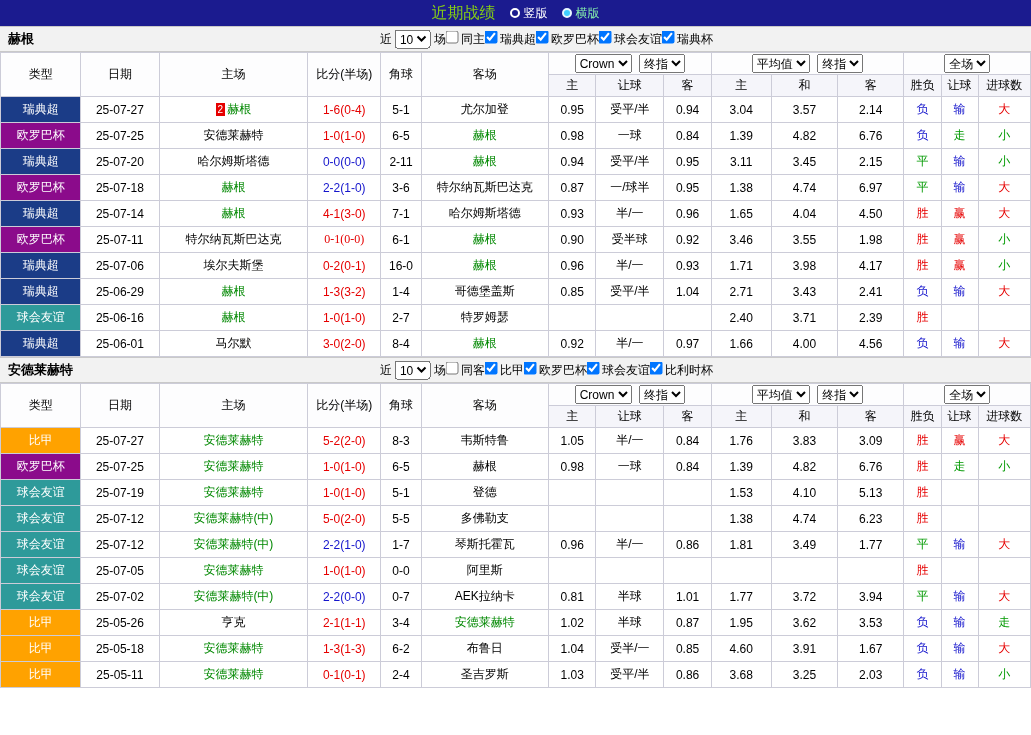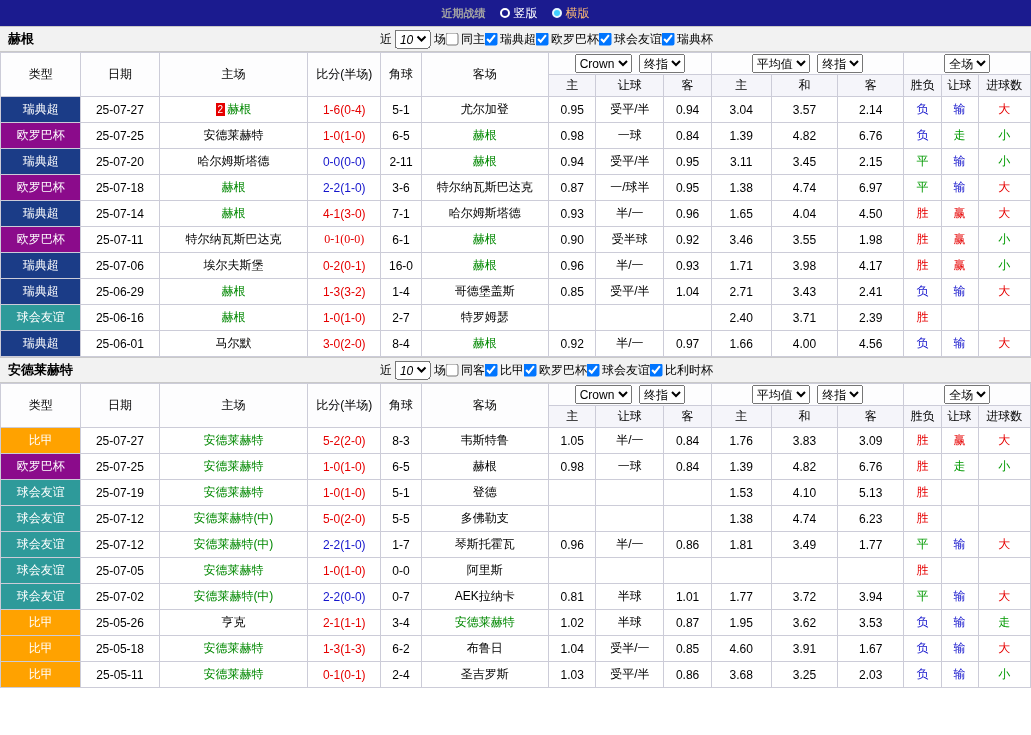--- a/index.html
+++ b/index.html
@@ -1,32 +1,32 @@
 <!DOCTYPE html>
 <html><head>
 <meta charset="utf-8">
 <style>
   * { box-sizing: border-box; }
   body { margin:0; background:#fff; font-family:"Liberation Sans","DejaVu Sans",sans-serif; font-size:12px; color:#000; }
   .page { width:1031px; }
 
   
   .topbar { background:#1b1b8f; height:26px; display:flex; align-items:center; justify-content:center; gap:14px; }
-  .topbar .title { color:#a3a3a3; font-weight:bold; font-size:11px; }
+  .topbar .title { color:#84cc16; font-weight:normal; font-size:16px; }
   .topbar label { display:flex; align-items:center; gap:4px; color:#ffffff; cursor:pointer; }
   .rdo { width:10px; height:10px; border:2px solid #ffffff; border-radius:50%; display:inline-block; background:transparent; }
   .rdo.sel { background:#3fd0ff; border-color:#e8f7ff; }
-  .topbar label.sel { color:#fdba74; }
+  .topbar label.sel { color:#86efac; }
 
   
   .teambar { position:relative; background:#f2f2f2; border-top:1px solid #c9c9c9; border-bottom:1px solid #c9c9c9; height:26px; display:flex; align-items:center; padding:0 8px; }
   .teamname { font-weight:bold; font-size:13px; }
   .filters { position:absolute; left:53%; top:50%; transform:translate(-50%,-50%); display:flex; align-items:center; white-space:nowrap; }
-  .filters select { font-size:12px; height:19px; margin:4px 3px;font-style:italic; }
-  .filters label { display:flex; align-items:center; gap:2px; margin-left:0; cursor:pointer; }
+  .filters select { font-size:12px; height:19px; margin:4px 3px; }
+  .filters label { display:flex; align-items:flex-start; gap:2px; margin-left:0; cursor:pointer; }
   .filters input[type=checkbox] { width:13px; height:13px; margin:0; }
 
   
   table { border-collapse:collapse; table-layout:fixed; width:100%; }
   th, td { border:1px solid #ccccd8; text-align:center; padding:0 1px; height:26px; overflow:hidden; white-space:nowrap; }
   thead th { background:#f5f5fa; font-weight:normal; height:22px; }
   thead tr.selrow th { background:#fdfdfe; }
   thead select { font-size:12px; height:19px; margin:0 2px; max-width:95%; }
   tbody td { background:#fff; }
 

